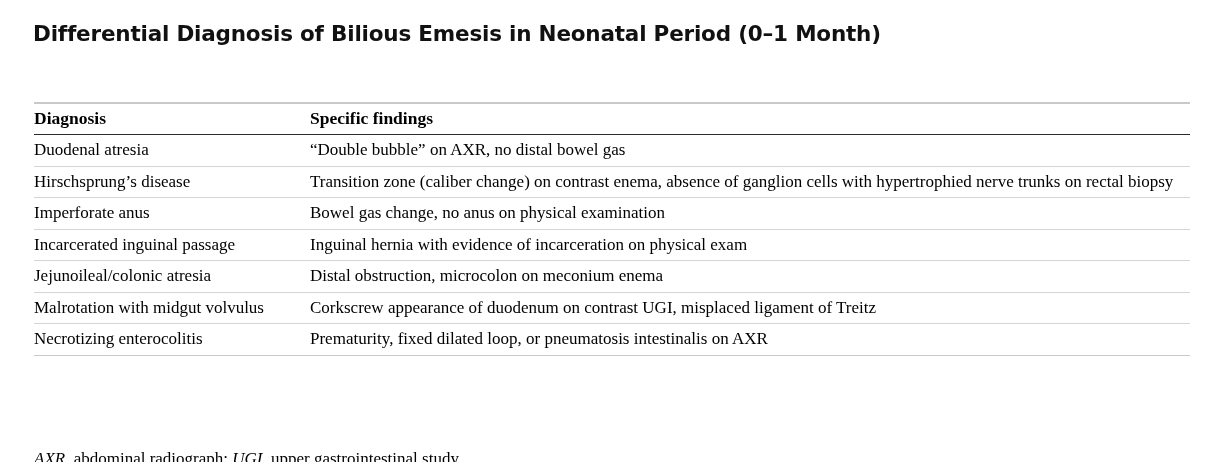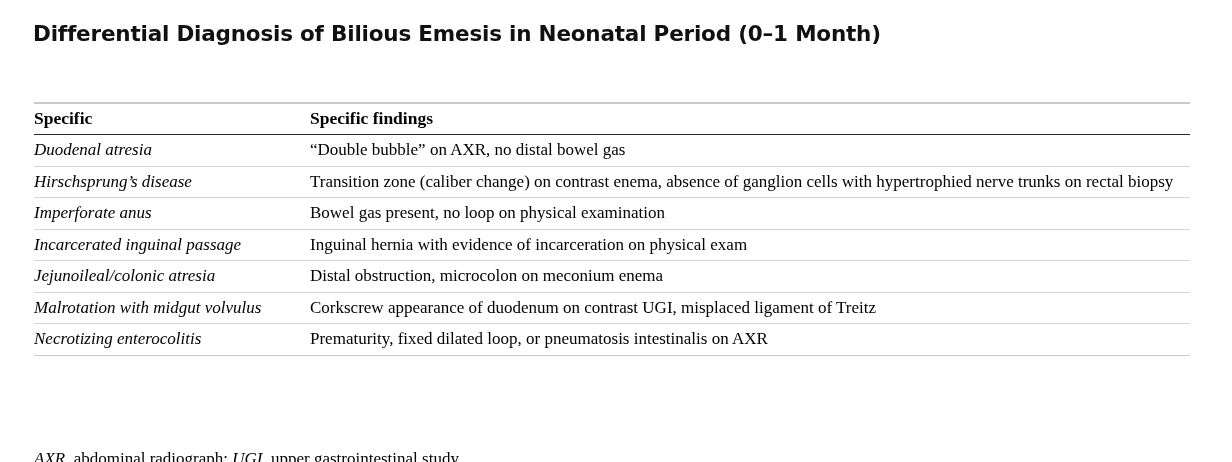--- a/index.html
+++ b/index.html
@@ -63,21 +63,20 @@
 
   table.dx tbody td {
     font-size: 17px;
     line-height: 21.5px;
     padding: 4px 0 5px 0;
     border-bottom: 1.5px solid #d4d4d4;
     vertical-align: top;
   }
 
   table.dx tbody td.dx-name {
-    font-style: italic;
     padding-right: 14px;
   }
 
   table.dx tbody tr:last-child td {
     border-bottom: 1.5px solid #c9c9c9;
   }
 
   .footnote {
     position: absolute;
     left: 34px;
@@ -97,36 +96,36 @@
   <div class="title">Differential Diagnosis of Bilious Emesis in Neonatal Period (0–1 Month)</div>
 
   <div class="table-wrap">
     <table class="dx">
       <colgroup>
           <col class="c1">
           <col class="c2">
         </colgroup>
       <thead>
         <tr>
-          <th>Specific</th>
+          <th>Diagnosis</th>
           <th>Specific findings</th>
         </tr>
       </thead>
       <tbody>
         <tr>
           <td class="dx-name">Duodenal atresia</td>
           <td class="dx-find">“Double bubble” on AXR, no distal bowel gas</td>
         </tr>
         <tr>
           <td class="dx-name">Hirschsprung’s disease</td>
           <td class="dx-find">Transition zone (caliber change) on contrast enema, absence of ganglion cells with hypertrophied nerve trunks on rectal biopsy</td>
         </tr>
         <tr>
           <td class="dx-name">Imperforate anus</td>
-          <td class="dx-find">Bowel gas present, no loop on physical examination</td>
+          <td class="dx-find">Bowel gas change, no anus on physical examination</td>
         </tr>
         <tr>
           <td class="dx-name">Incarcerated inguinal passage</td>
           <td class="dx-find">Inguinal hernia with evidence of incarceration on physical exam</td>
         </tr>
         <tr>
           <td class="dx-name">Jejunoileal/colonic atresia</td>
           <td class="dx-find">Distal obstruction, microcolon on meconium enema</td>
         </tr>
         <tr>

